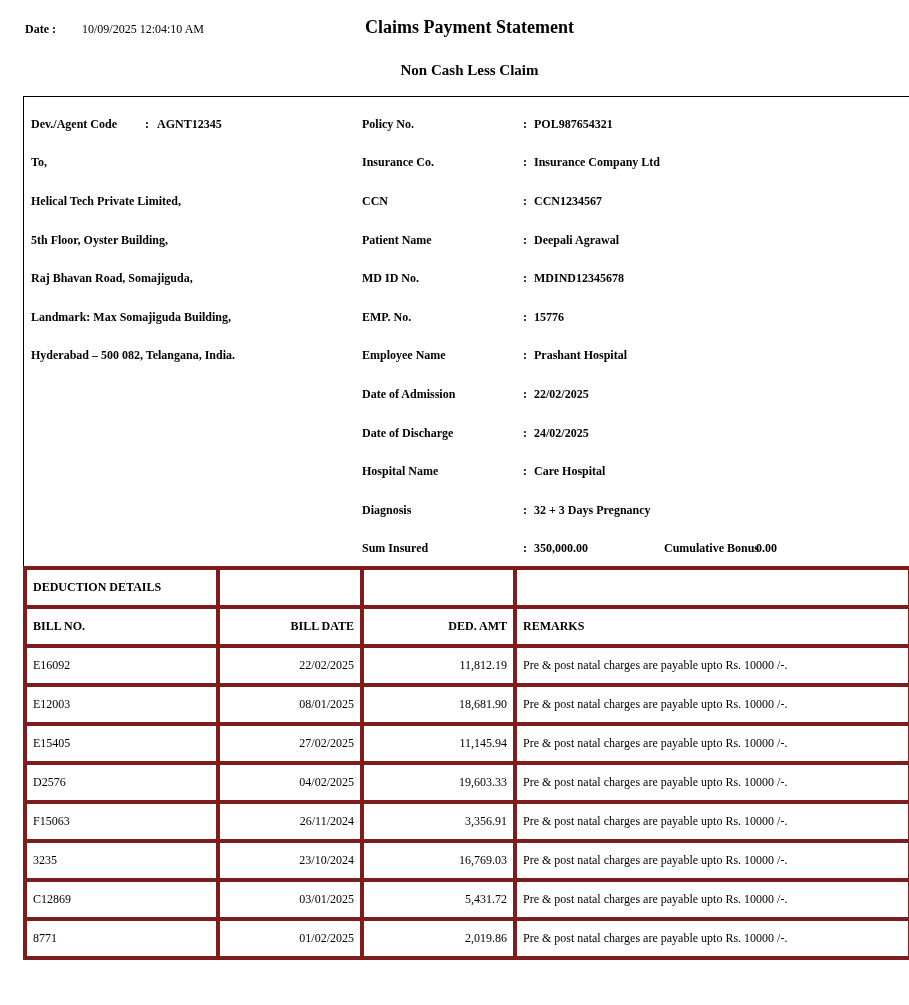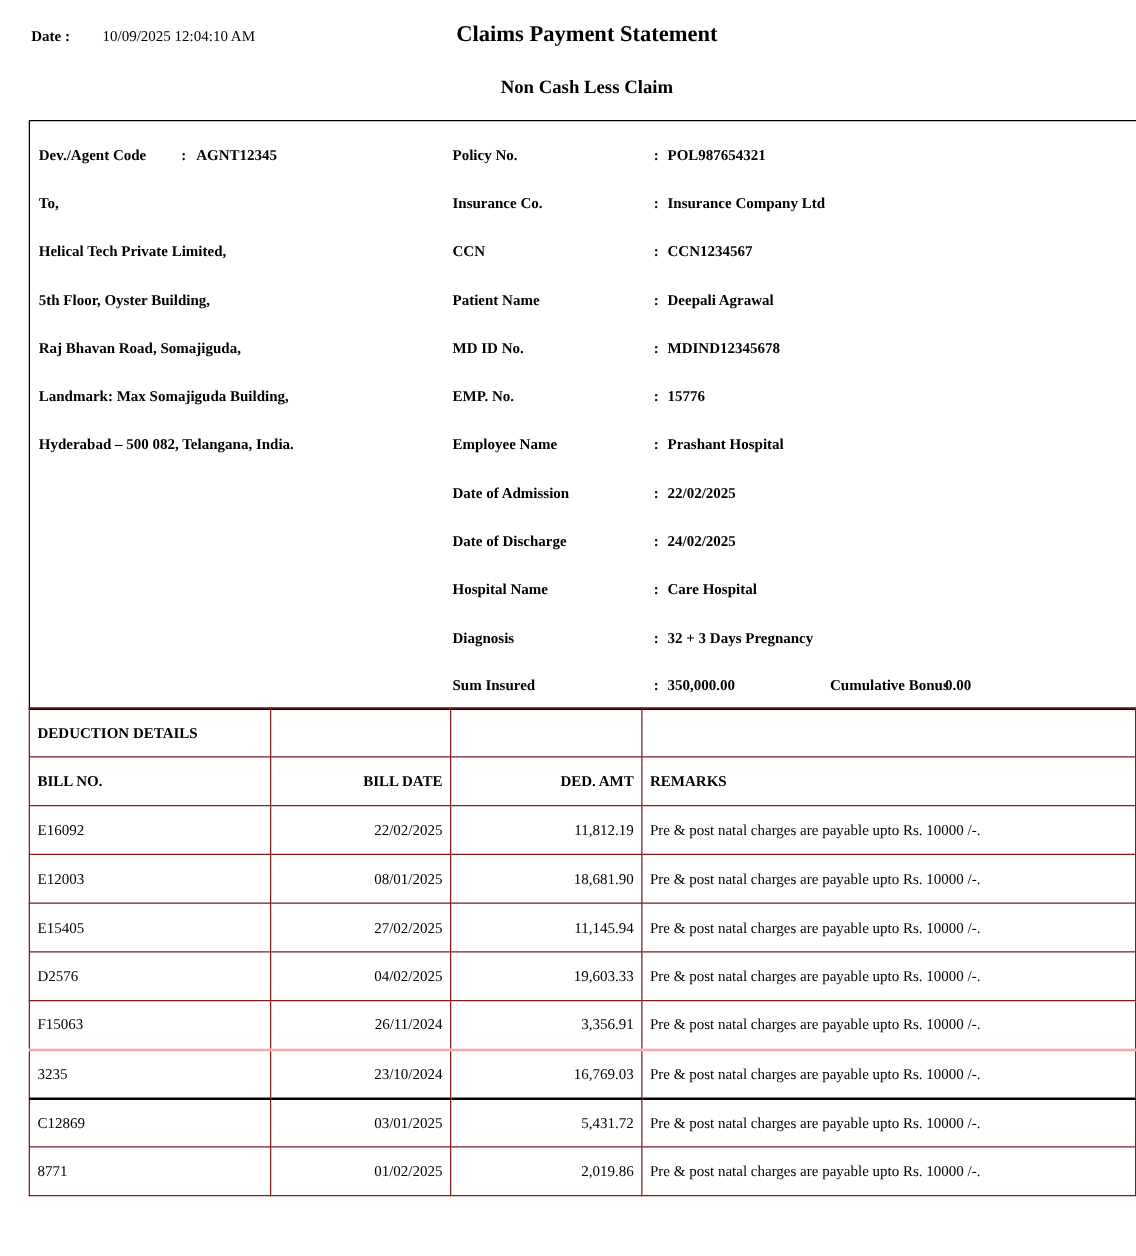--- a/index.html
+++ b/index.html
@@ -26,21 +26,21 @@
     .rval { left: 510px; }
     .cb-label { left: 640px; }
     .cb-val { left: 732px; font-family: Liberation Serif, serif; }
 
     table.ded {
       position: absolute; left: 23px; top: 566px; width: 885px;
       border-collapse: collapse; table-layout: fixed;
       font-size: 12px;
     }
     table.ded td {
-      border: 1px solid #7f1d1d; height: 39px; padding: 0 6px; box-sizing: border-box;
+      border: 4px solid #7f1d1d; height: 39px; padding: 0 6px; box-sizing: border-box;
       vertical-align: middle; white-space: nowrap;
     }
     table.ded td.r { text-align: right; }
     table.ded td.b { font-weight: bold; }
     table.ded tr.thick-top td { border-top: 2px solid #fca5a5; }
     table.ded tr.thick-bottom td { border-bottom: 2px solid #000; }
   </style>
 </head>
 <body>
 

